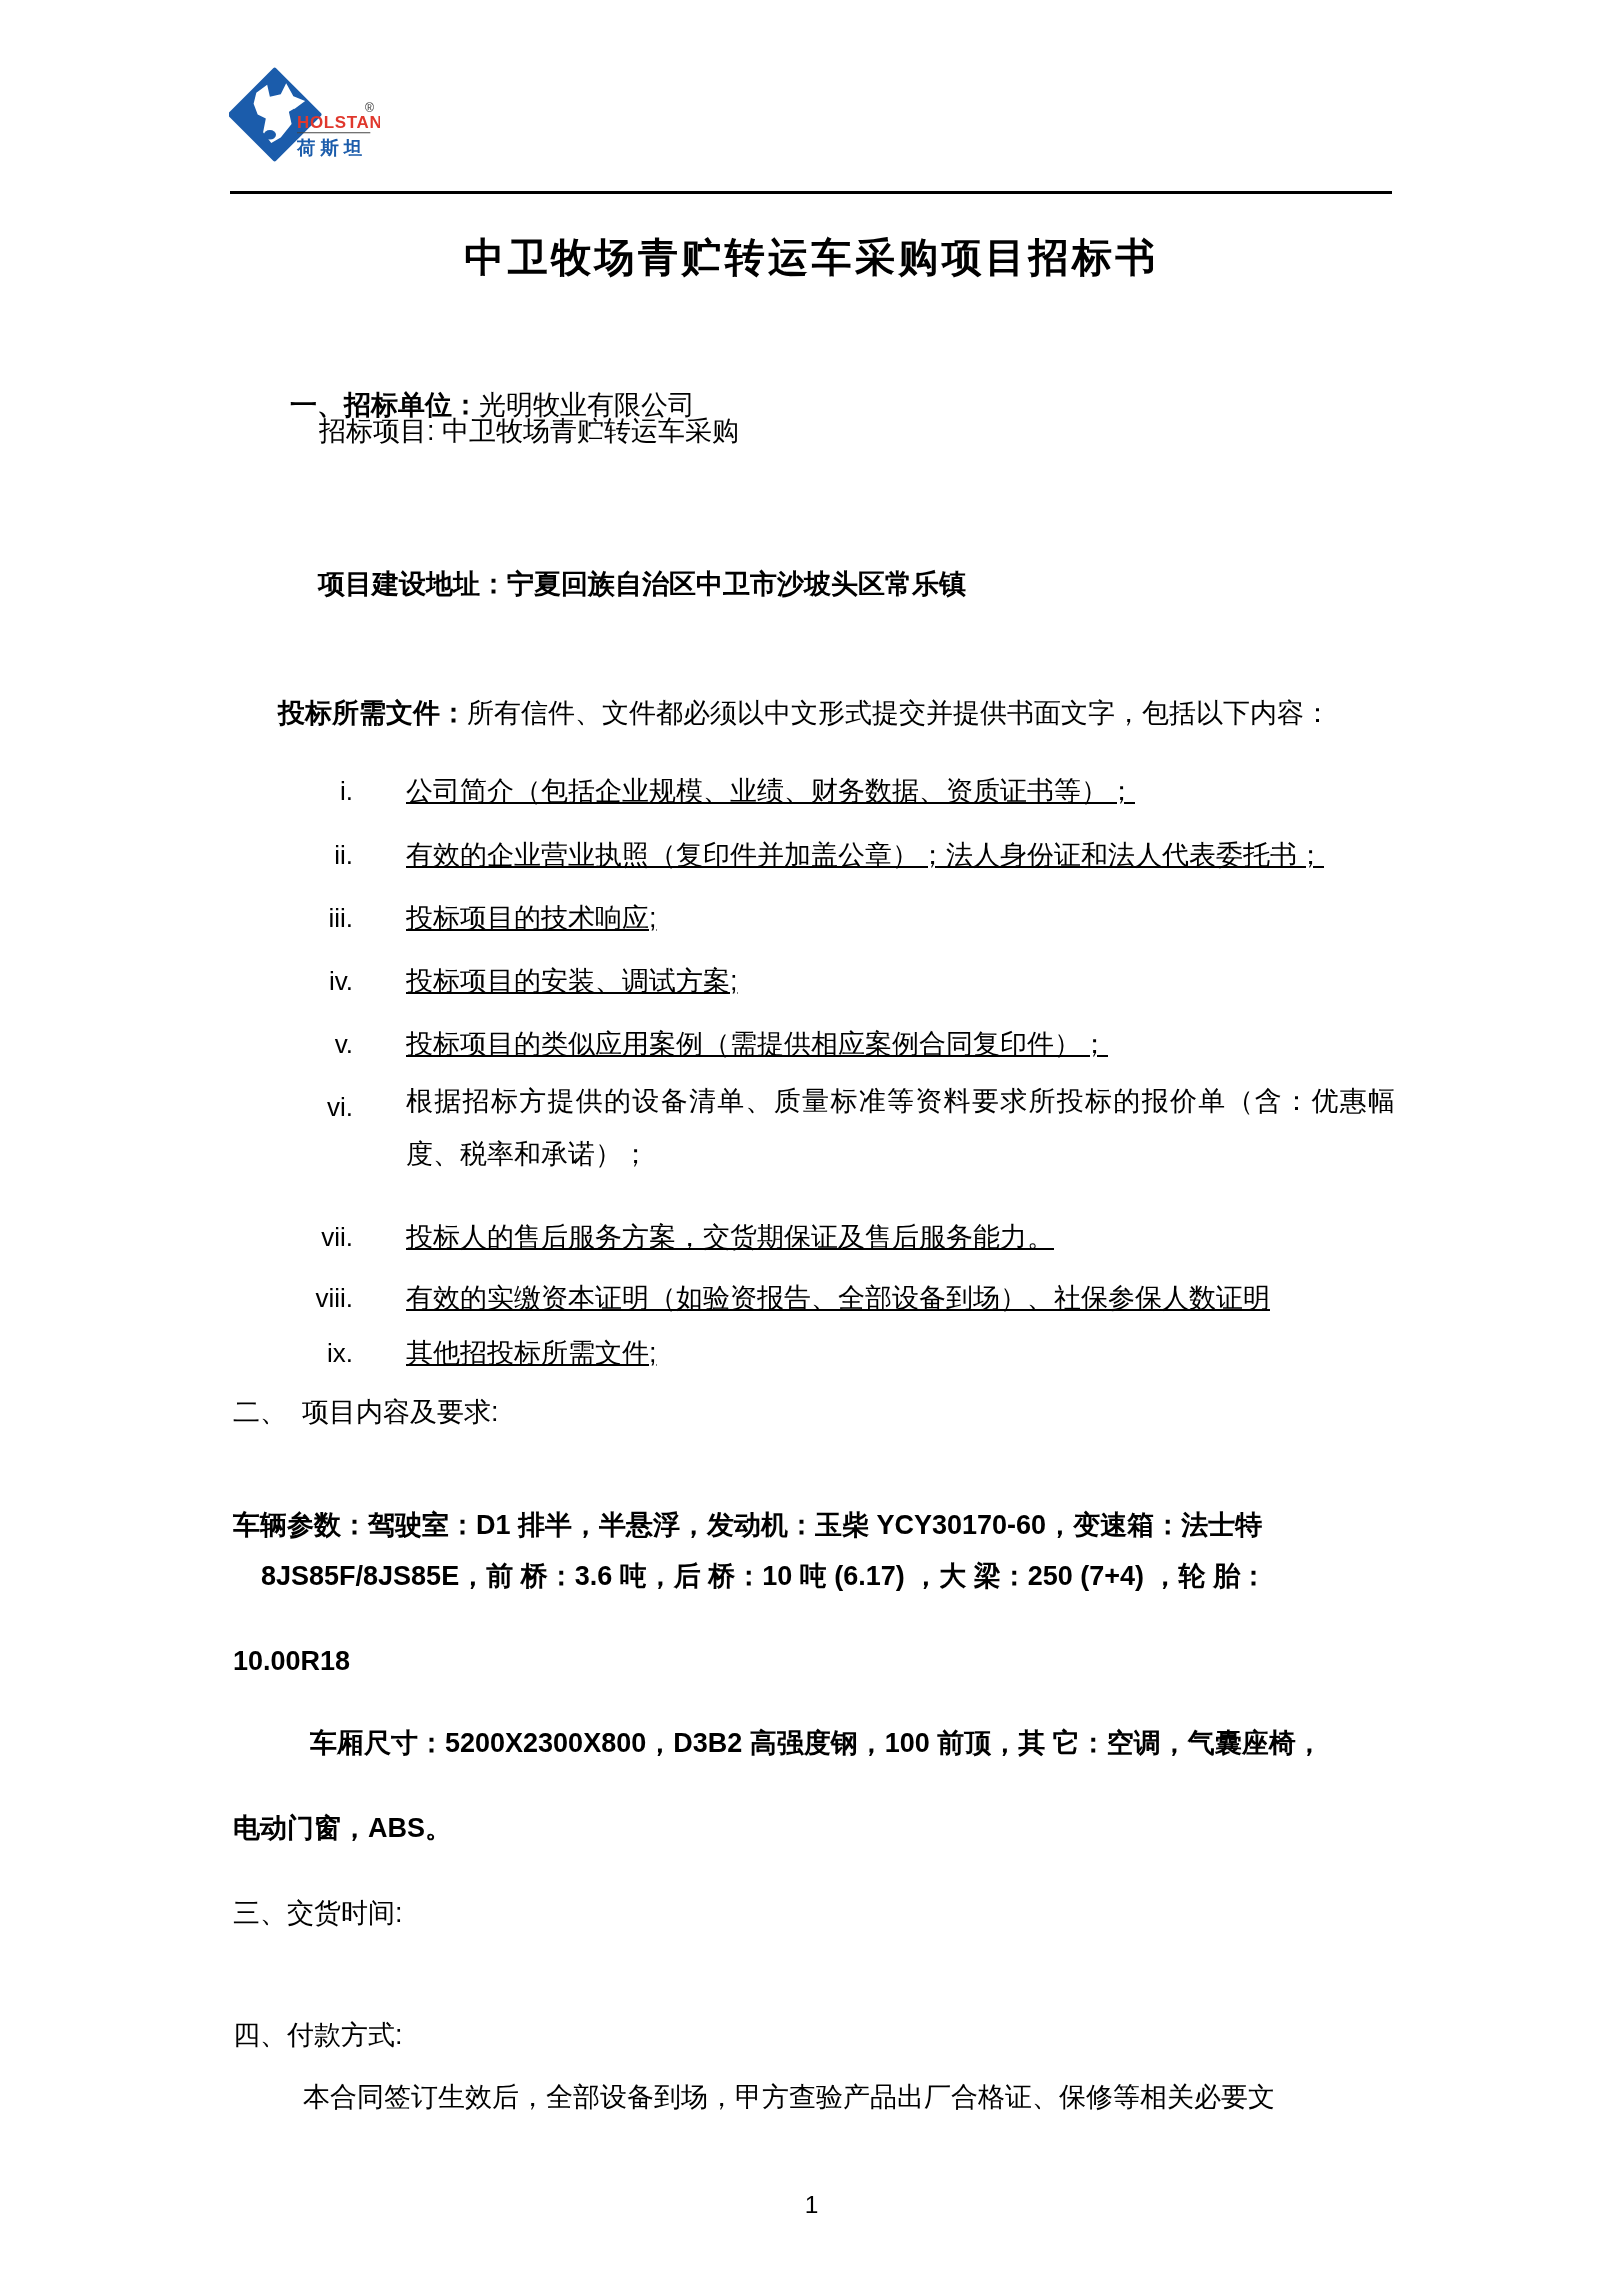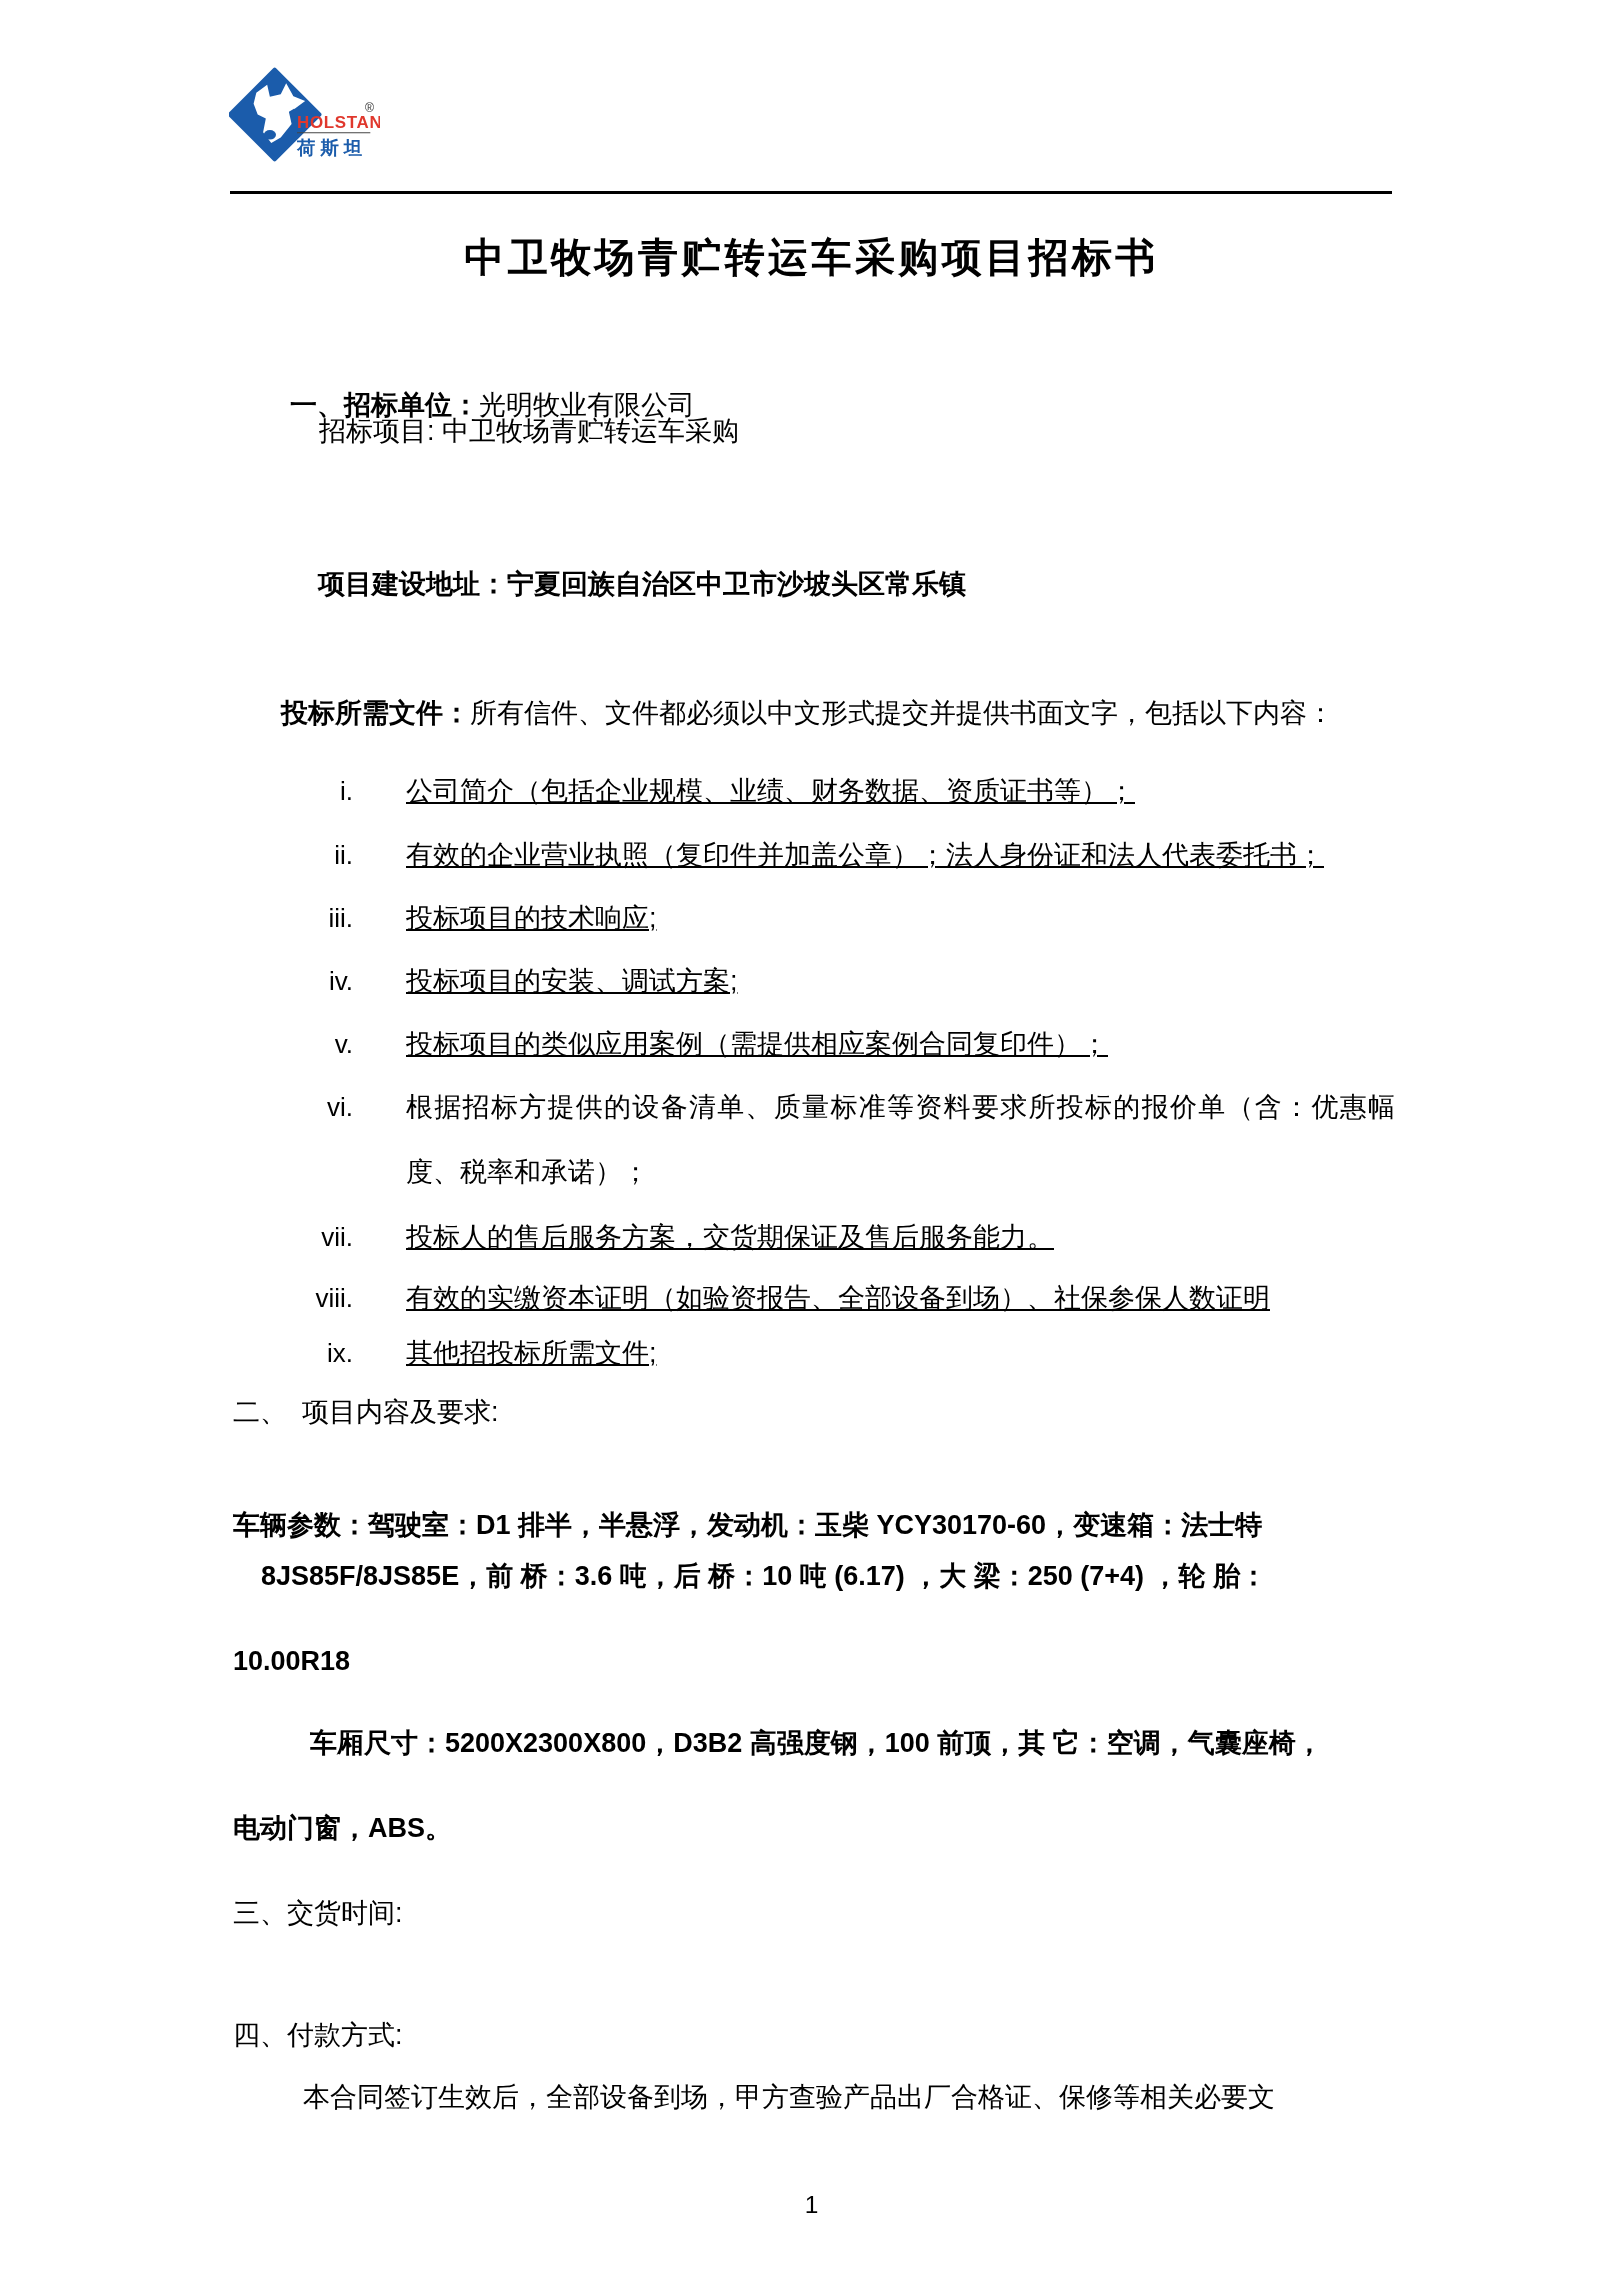--- a/index.html
+++ b/index.html
@@ -27,21 +27,21 @@
   .b{font-weight:700;}
   .list-row{font-size:27px;line-height:65px;}
   .list-num{
     position:absolute;left:273px;top:0;width:80px;
     text-align:right;font-size:26px;display:inline-block;line-height:38px;
   }
   .list-text{
     position:absolute;left:406px;top:0;width:989px;
     line-height:38px;
   }
-  .list-text.wrap{white-space:normal;text-align:justify;line-height:65px;margin-top:-13px;}
+  .list-text.wrap{white-space:normal;text-align:justify;line-height:53px;margin-top:-13px;}
   .list-text.nowrap{white-space:pre;text-decoration:underline;}
   .page-number{
     left:232px;top:2191px;width:1159px;text-align:center;font-size:24.5px;
   }
   .logo-svg{width:100%;height:100%;display:block;}
 </style>
 </head>
 <body>
 
 <div class="page">
@@ -69,21 +69,21 @@
 
   <div class="abs line" style="left:260px;top:355px;">
     <span class="b">一、招标单位：</span><span>光明牧业有限公司</span>
   </div>
 
   <div class="abs line" style="left:319px;top:415px;">招标项目: 中卫牧场青贮转运车采购</div>
 
 
   <div class="abs line b" style="left:318px;top:568px;">项目建设地址：宁夏回族自治区中卫市沙坡头区常乐镇</div>
 
-  <div class="abs line" style="left:251px;top:663px;">
+  <div class="abs line" style="left:251px;top:663px;font-family:Liberation Serif, serif;">
     <span class="b">投标所需文件：</span><span>所有信件、文件都必须以中文形式提交并提供书面文字，包括以下内容：</span>
   </div>
 
   <div class="abs list-row" style="left:0;top:772px;">
     <span class="list-num">i.</span>
     <span class="list-text nowrap">公司简介（包括企业规模、业绩、财务数据、资质证书等）；</span>
   </div>
   <div class="abs list-row" style="left:0;top:836px;">
     <span class="list-num">ii.</span>
     <span class="list-text nowrap">有效的企业营业执照（复印件并加盖公章）；法人身份证和法人代表委托书；</span>

